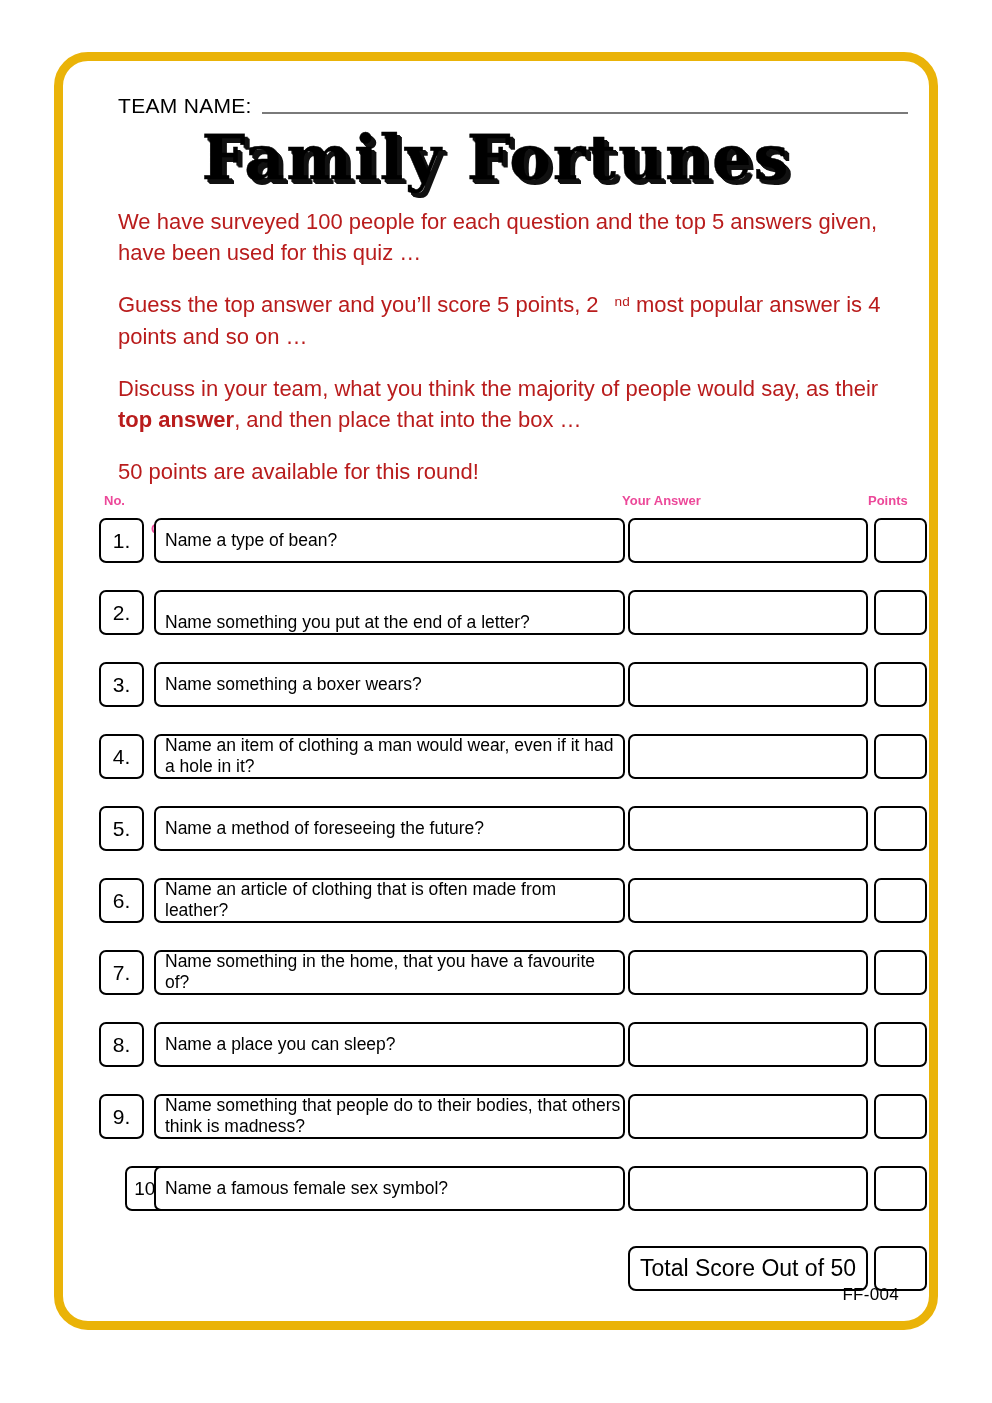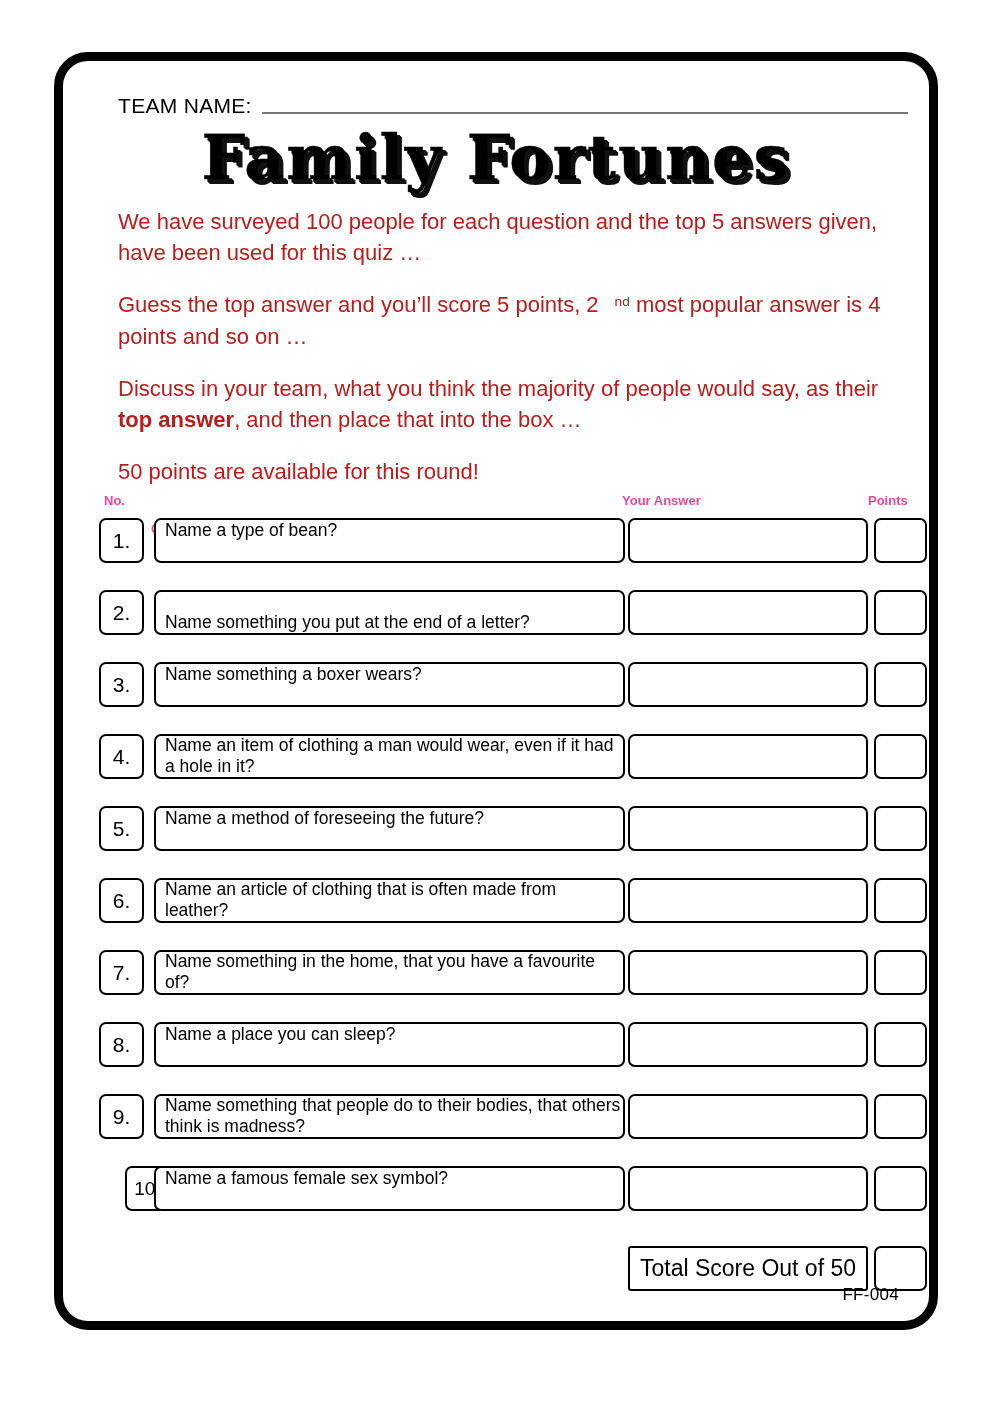--- a/index.html
+++ b/index.html
@@ -18,21 +18,21 @@
     background: #ffffff;
   }
 
   
   .frame {
     position: absolute;
     left: 54px;
     top: 52px;
     width: 884px;
     height: 1278px;
-    border: 9px solid #000000;
+    border: 9px solid #eab308;
     border-radius: 34px;
     background: #ffffff;
   }
 
   
   .team-row {
     position: absolute;
     left: 55px;
     top: 33px;
     width: 790px;
@@ -139,21 +139,21 @@
     justify-content: center;
     font-size: 21px;
     color: #000;
   }
   .cell-no.narrow { font-size: 19px; margin-left: 26px; }
 
   .cell-q {
     left: 55px;
     width: 471px;
     display: flex;
-    align-items: flex-start;
+    align-items: center;
     padding: 0 0 0 9px;
   }
   .cell-q.two-line { align-items: flex-end; padding-top: 3px; }
 
   .q-text {
     font-size: 17.5px;
     line-height: 1.2;
     color: #000;
   }
 
@@ -173,21 +173,21 @@
     left: 36px;
     width: 830px;
     height: 45px;
   }
   .total-label-box {
     position: absolute;
     left: 529px;
     width: 240px;
     height: 45px;
     border: 2.6px solid #000;
-    border-radius: 3px;
+    border-radius: 8px;
     background: #fff;
     display: flex;
     align-items: center;
     justify-content: center;
     text-align: center;
   }
   .total-label-box span {
     font-size: 23px;
     color: #000;
     white-space: nowrap;

